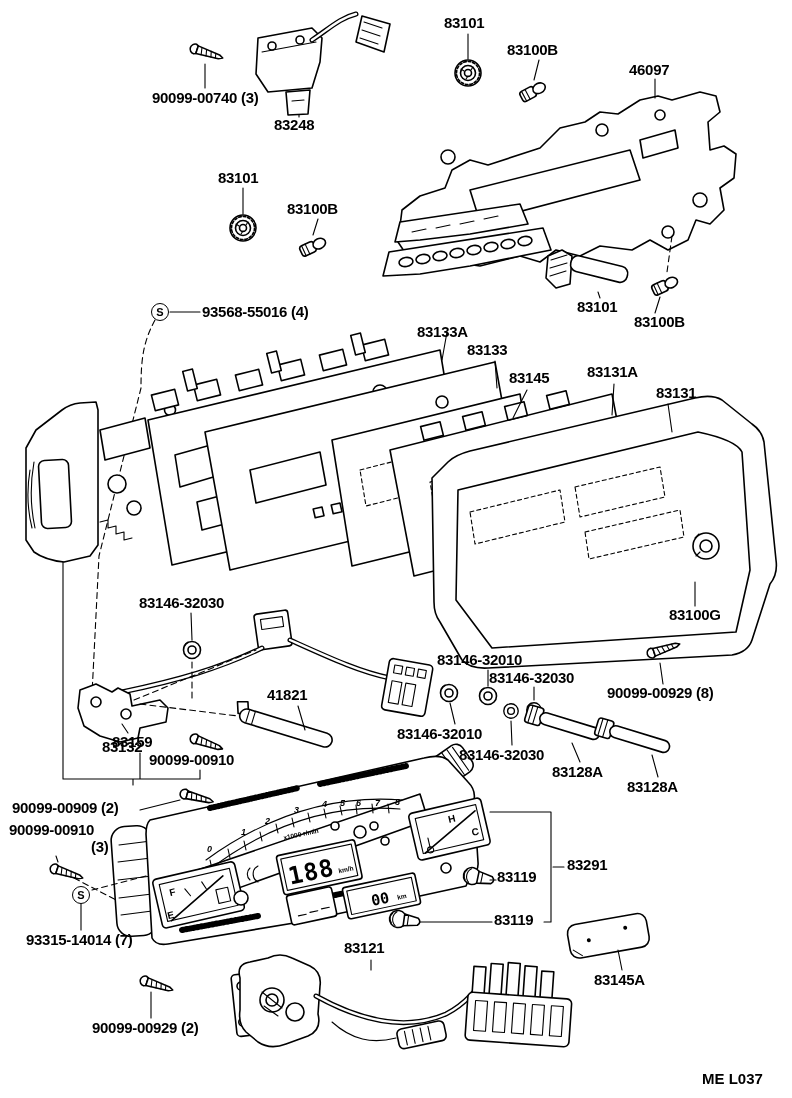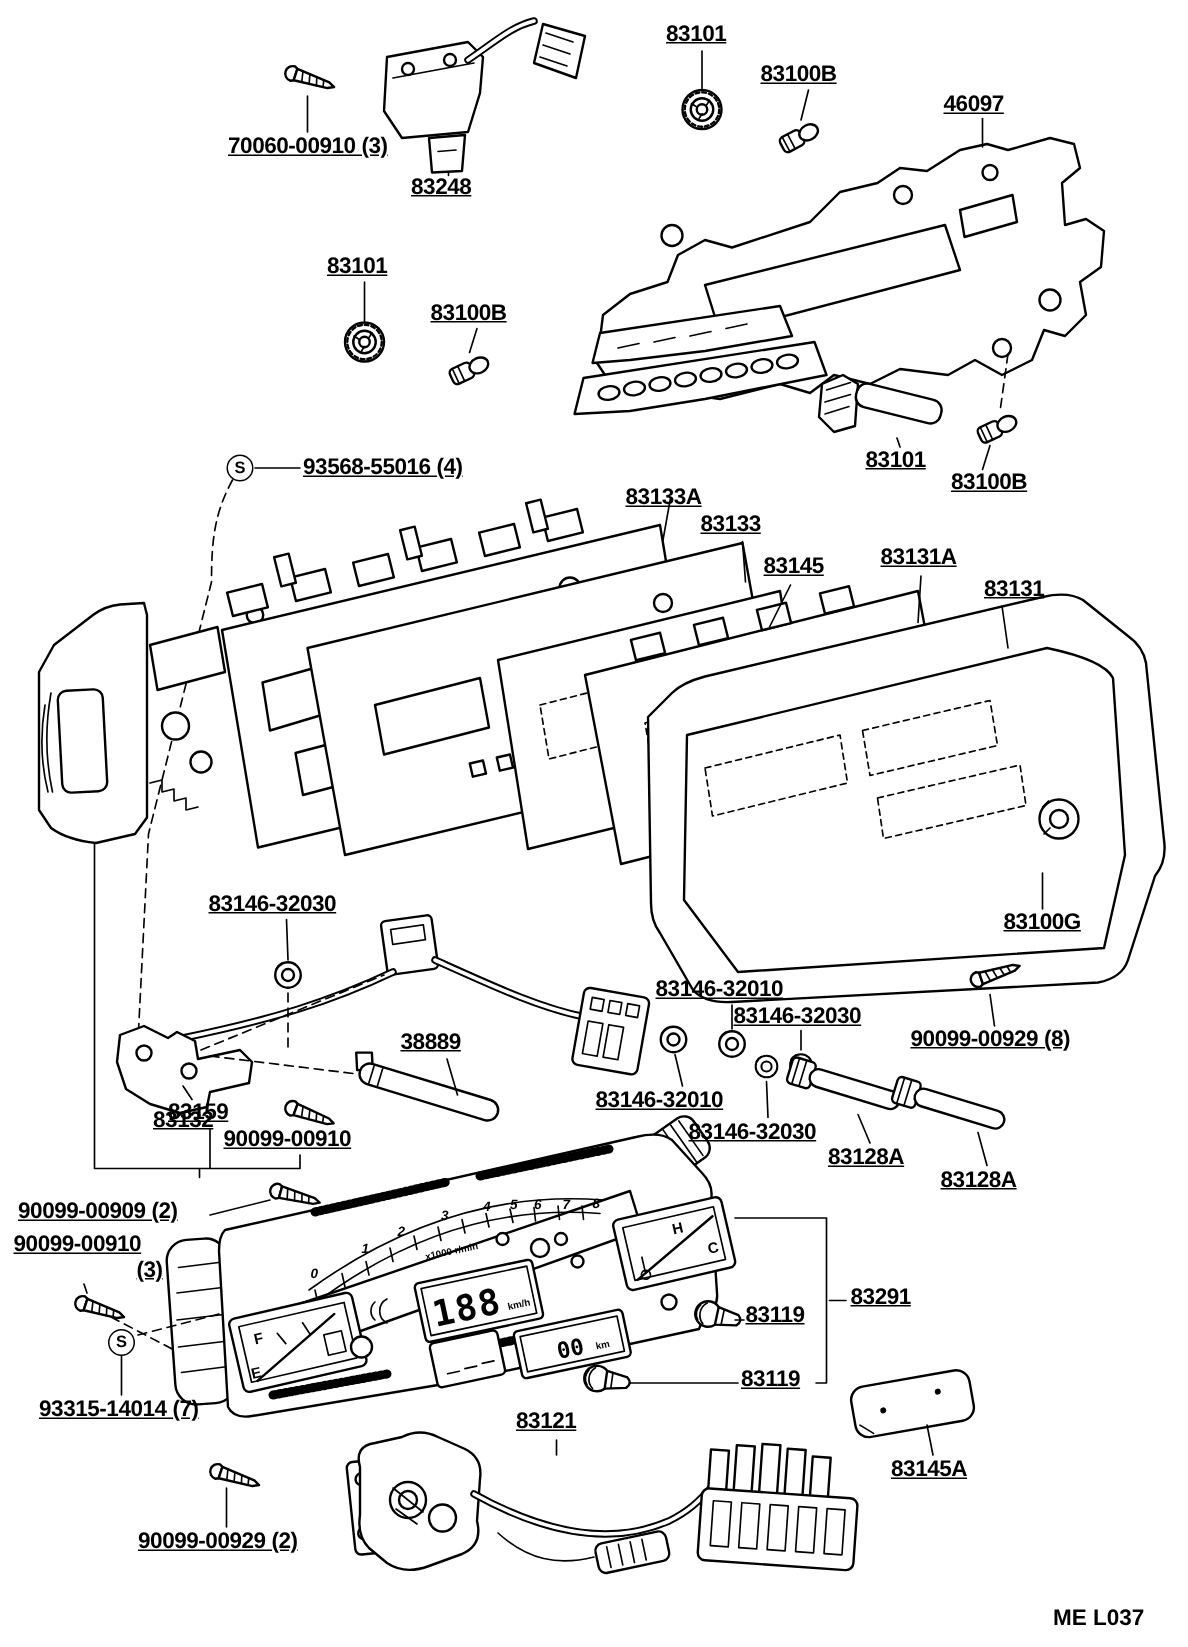--- a/index.html
+++ b/index.html
@@ -1,20 +1,20 @@
 <!DOCTYPE html>
 <html><head>
 <meta charset="utf-8">
 <style>
   html,body{margin:0;padding:0;background:#fff;}
   #stage{position:relative;width:792px;height:1098px;background:#fff;overflow:hidden;
          font-family:"Liberation Sans",sans-serif;}
   #art{position:absolute;left:0;top:0;}
   .lbl{position:absolute;font:700 15px/1.1 "Liberation Sans",sans-serif;color:#000;
-       letter-spacing:-0.3px;white-space:nowrap;text-decoration:underline;}
+       letter-spacing:-0.3px;white-space:nowrap;}
   .scircle{position:absolute;width:16px;height:16px;border:1.7px solid #000;border-radius:50%;
        font:700 11px/16px "Liberation Sans",sans-serif;text-align:center;color:#000;}
   .figcode{position:absolute;font:700 15px/1.1 "Liberation Sans",sans-serif;color:#000;}
   
   .ln{fill:none;stroke:#000;stroke-width:1.6;stroke-linejoin:round;stroke-linecap:round;}
   .lnw{fill:#fff;stroke:#000;stroke-width:1.6;stroke-linejoin:round;stroke-linecap:round;}
   .thin{stroke-width:1.1;}
   .dashln{stroke-dasharray:6,4;}
   .dashd{stroke-dasharray:4,3;}
   .hatch{stroke-width:6;stroke-dasharray:1.6,2.2;}
@@ -407,42 +407,42 @@
           <circle cx="58" cy="12" r="2" fill="#000"></circle>
       <path class="ln thin" d="M3,25 L11,32"></path>
     </g>
     <path class="ln thin" d="M618,950 L622,970"></path>
   </g>
 
   <use href="#screw" transform="translate(148,982) rotate(18)"></use>
   <path class="ln thin" d="M151,992 L151,1018"></path>
 </svg>
 
-<div class="lbl" style="left:152px;top:90px">70060-00910 (3)</div>
+<div class="lbl" style="left:152px;top:90px">90099-00740 (3)</div>
 <div class="lbl" style="left:274px;top:117px">83248</div>
 <div class="lbl" style="left:444px;top:15px">83101</div>
 <div class="lbl" style="left:507px;top:42px">83100B</div>
 <div class="lbl" style="left:629px;top:62px">46097</div>
 <div class="lbl" style="left:218px;top:170px">83101</div>
 <div class="lbl" style="left:287px;top:201px">83100B</div>
 <div class="scircle" style="left:151px;top:303px">S</div>
 <div class="lbl" style="left:202px;top:304px">93568-55016 (4)</div>
 <div class="lbl" style="left:417px;top:324px">83133A</div>
 <div class="lbl" style="left:467px;top:342px">83133</div>
 <div class="lbl" style="left:509px;top:370px">83145</div>
 <div class="lbl" style="left:587px;top:364px">83131A</div>
 <div class="lbl" style="left:656px;top:385px">83131</div>
 <div class="lbl" style="left:577px;top:299px">83101</div>
 <div class="lbl" style="left:634px;top:314px">83100B</div>
 <div class="lbl" style="left:139px;top:595px">83146-32030</div>
 <div class="lbl" style="left:669px;top:607px">83100G</div>
 <div class="lbl" style="left:437px;top:652px">83146-32010</div>
 <div class="lbl" style="left:489px;top:670px">83146-32030</div>
 <div class="lbl" style="left:607px;top:685px">90099-00929 (8)</div>
-<div class="lbl" style="left:267px;top:687px">38889</div>
+<div class="lbl" style="left:267px;top:687px">41821</div>
 <div class="lbl" style="left:397px;top:726px">83146-32010</div>
 <div class="lbl" style="left:459px;top:747px">83146-32030</div>
 <div class="lbl" style="left:552px;top:764px">83128A</div>
 <div class="lbl" style="left:627px;top:779px">83128A</div>
 <div class="lbl" style="left:112px;top:734px">83159</div>
 <div class="lbl" style="left:149px;top:752px">90099-00910</div>
 <div class="lbl" style="left:102px;top:739px">83132</div>
 <div class="lbl" style="left:12px;top:800px">90099-00909 (2)</div>
 <div class="lbl" style="left:9px;top:822px">90099-00910</div>
 <div class="lbl" style="left:91px;top:839px">(3)</div>

